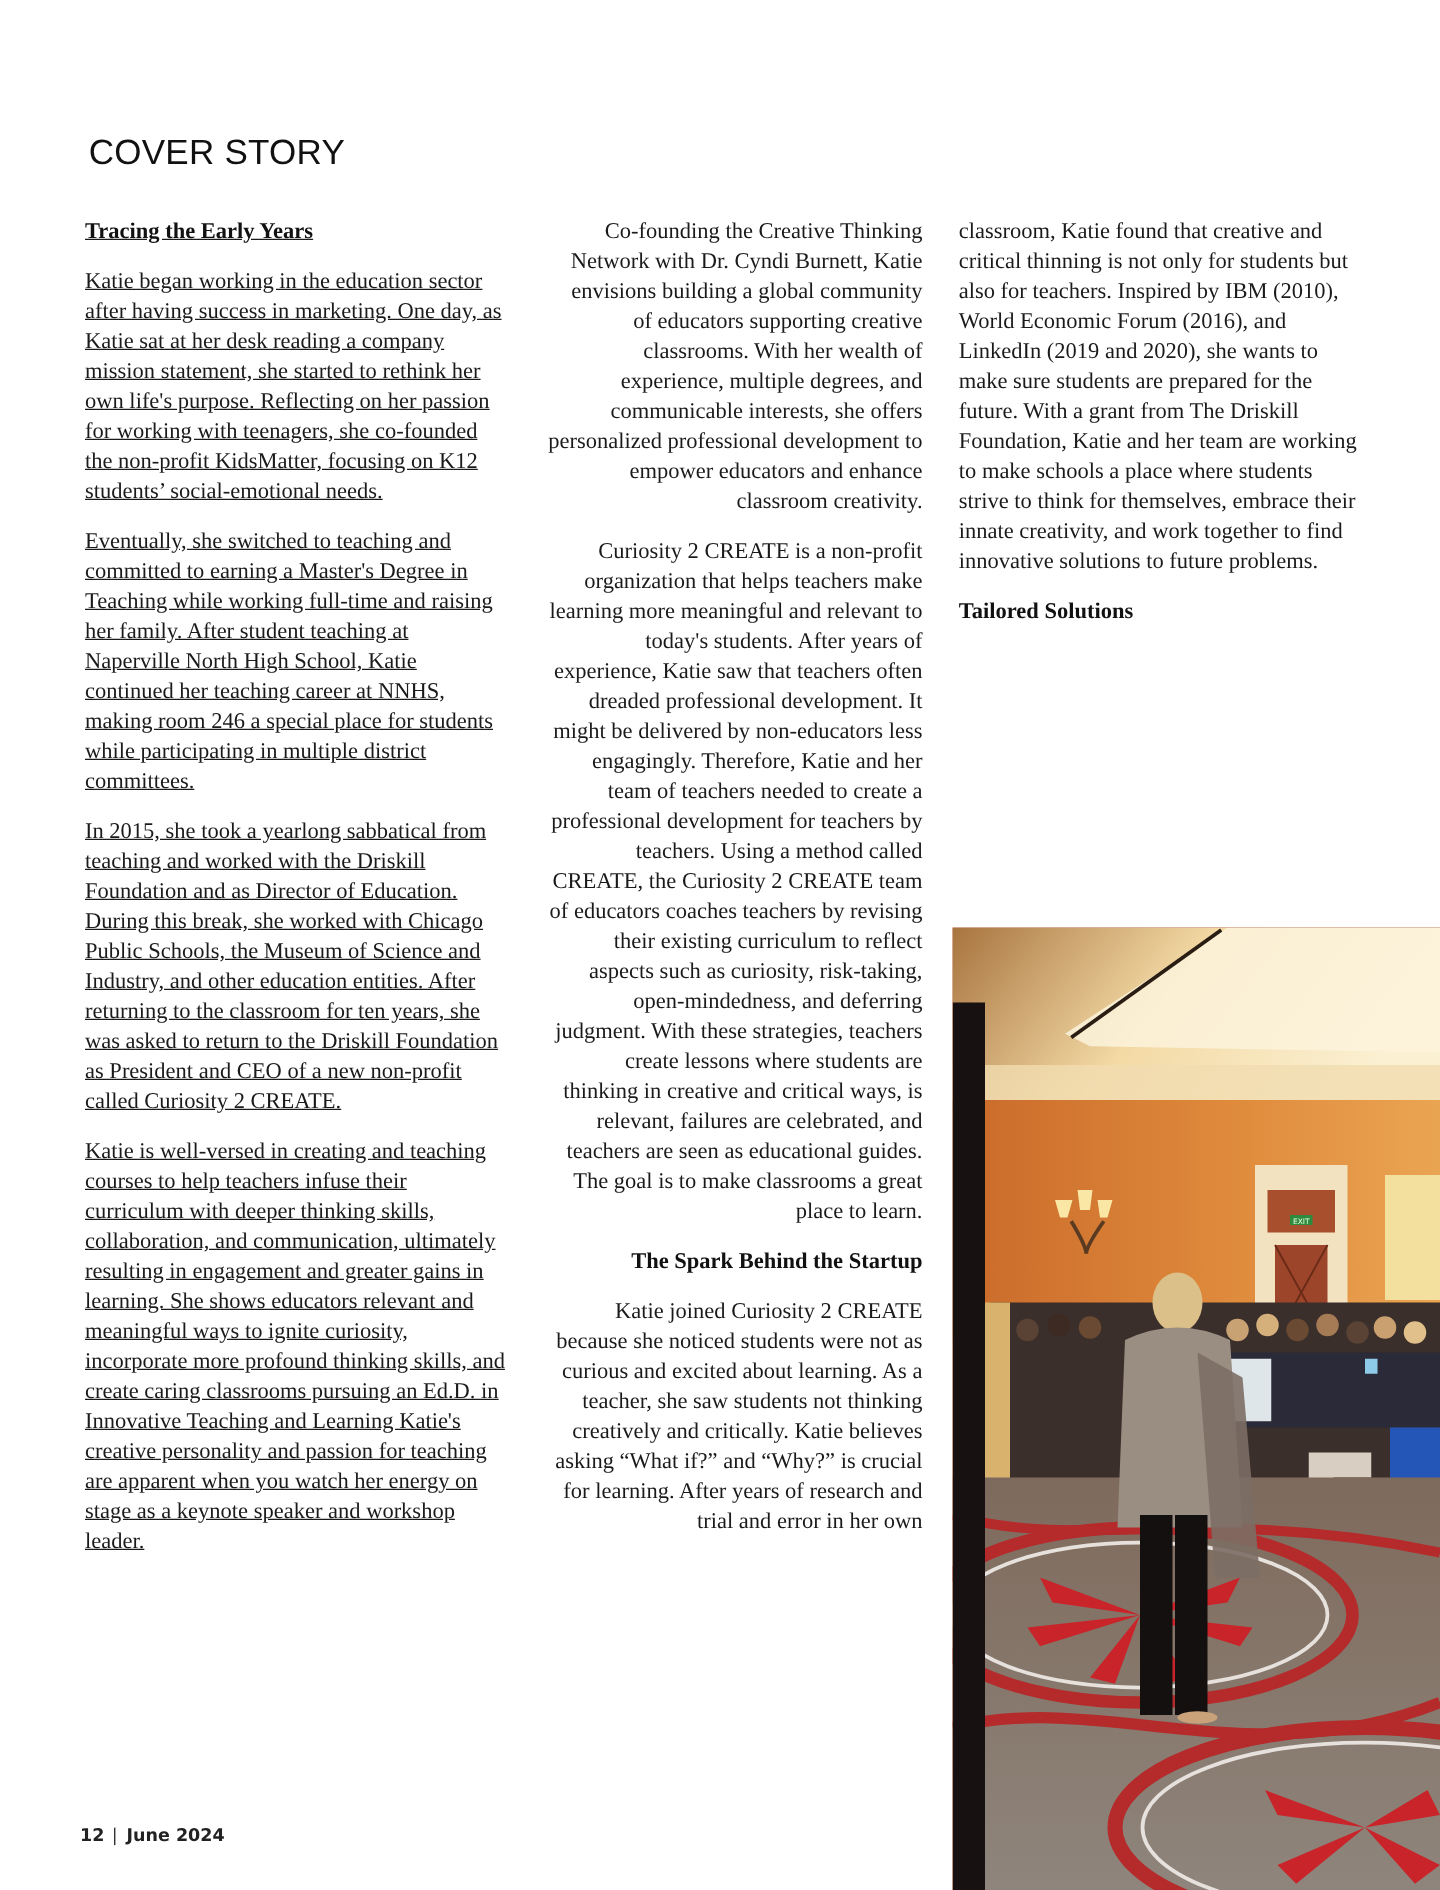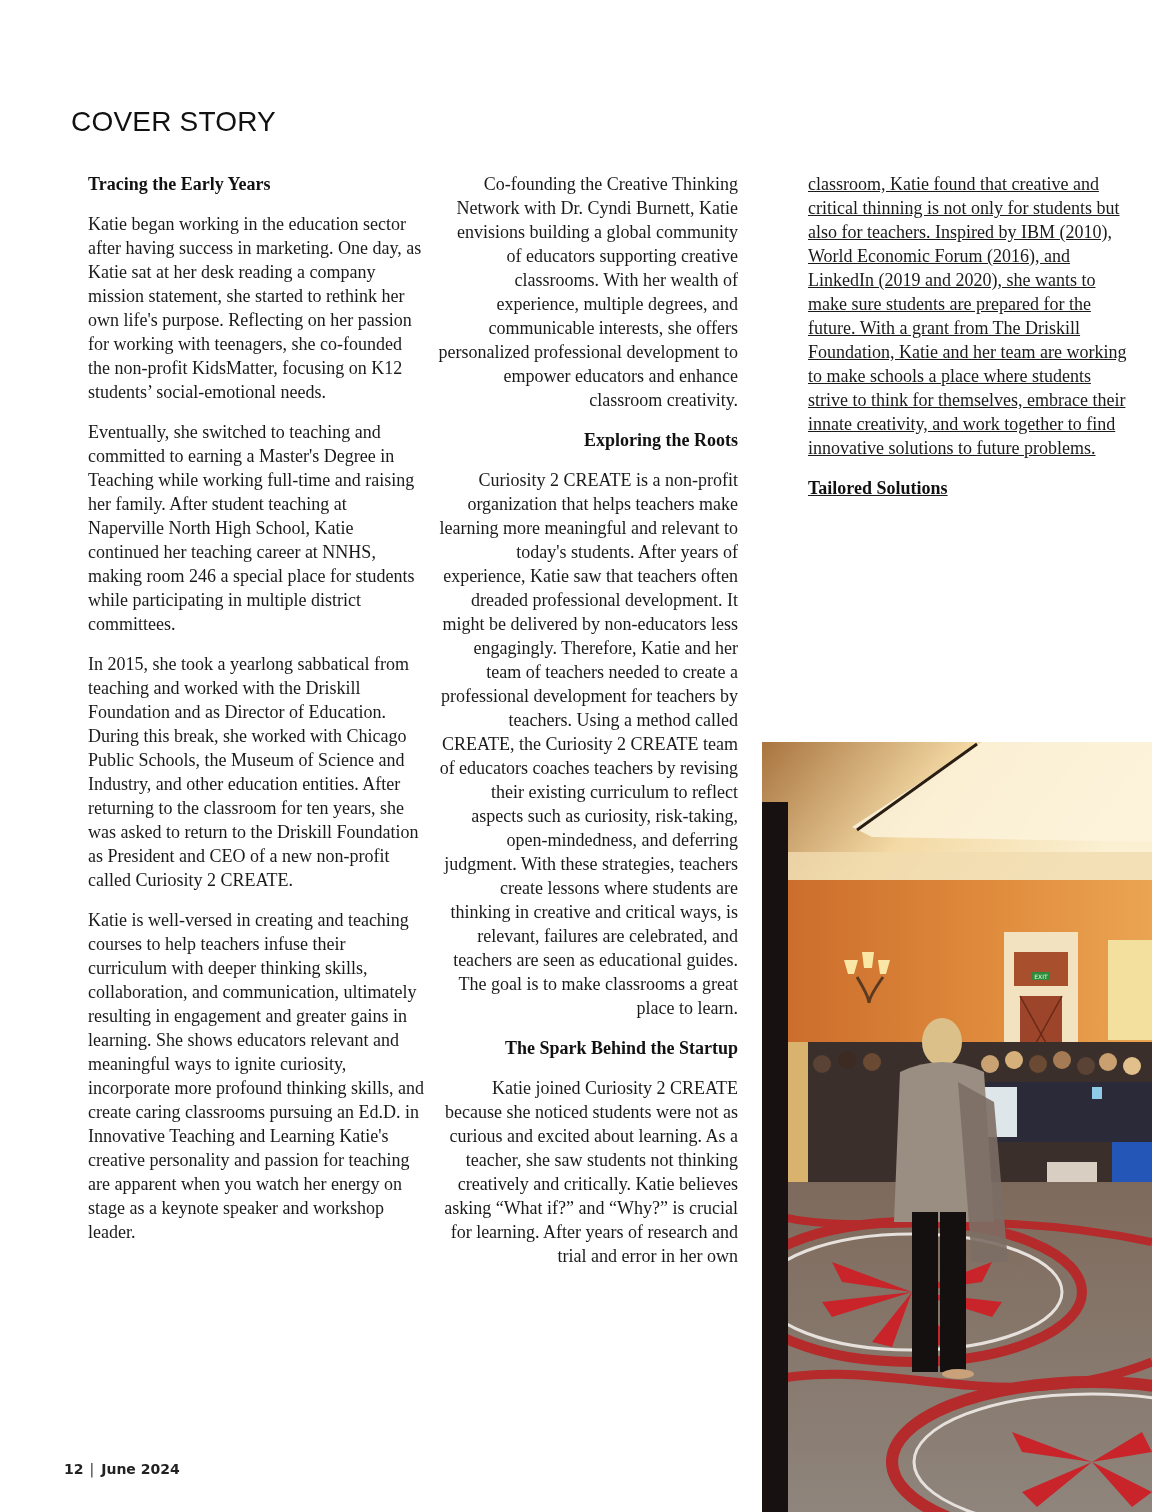--- a/index.html
+++ b/index.html
@@ -7,23 +7,23 @@
   .page { position: absolute; left: 0; top: 0; width: 1128px; height: 1512px; background: #fff; }
   .section-label {
     position: absolute; left: 71px; top: 104px;
     font-family: "Liberation Sans", sans-serif; font-size: 28px; color: #111;
     letter-spacing: 0.2px; margin: 0; font-weight: normal; line-height: 36px;
   }
   .col {
     position: absolute; top: 172px;
     font-family: "Liberation Serif", serif; font-size: 18px; line-height: 24px; color: #1a1a1a;
   }
-  .col1 { left: 88px; width: 336px; }
+  .col1 { left: 68px; width: 336px; text-decoration: underline; }
   .col2 { left: 438px; width: 300px; text-align: right; }
-  .col3 { left: 808px; width: 320px; text-decoration: underline; }
+  .col3 { left: 767px; width: 320px; }
   .col h3 { font-size: 18px; font-weight: bold; margin: 0 0 16px 0; line-height: 24px; color: #111; }
   .col p { margin: 0 0 16px 0; }
   .photo {
     position: absolute; left: 762px; top: 742px; width: 390px; height: 770px; overflow: hidden;
     background: #b5643a;
   }
   .photo svg { display: block; }
   .footer {
     position: absolute; left: 64px; top: 1457px;
     font-family: "DejaVu Sans", sans-serif; font-weight: bold; font-size: 14px; color: #222;
@@ -41,21 +41,20 @@
   <div class="col col1">
     <h3>Tracing the Early Years</h3>
     <p>Katie began working in the education sector after having success in marketing. One day, as Katie sat at her desk reading a company mission statement, she started to rethink her own life's purpose. Reflecting on her passion for working with teenagers, she co-founded the non-profit KidsMatter, focusing on K12 students’ social-emotional needs.</p>
     <p>Eventually, she switched to teaching and committed to earning a Master's Degree in Teaching while working full-time and raising her family.  After student teaching at Naperville North High School, Katie continued her teaching career at NNHS, making room 246 a special place for students while participating in multiple district committees.</p>
     <p>In 2015, she took a yearlong sabbatical from teaching and worked with the Driskill Foundation and as Director of Education. During this break, she worked with Chicago Public Schools, the Museum of Science and Industry, and other education entities.  After returning to the classroom for ten years, she was asked to return to the Driskill Foundation as President and CEO of a new non-profit called Curiosity 2 CREATE.</p>
     <p>Katie is well-versed in creating and teaching courses to help teachers infuse their curriculum with deeper thinking skills, collaboration, and communication, ultimately resulting in engagement and greater gains in learning. She shows educators relevant and meaningful ways to ignite curiosity, incorporate more profound thinking skills, and create caring classrooms pursuing an Ed.D. in Innovative Teaching and Learning Katie's creative personality and passion for teaching are apparent when you watch her energy on stage as a keynote speaker and workshop leader.</p>
   </div>
 
   <div class="col col2">
     <p>Co-founding the Creative Thinking Network with Dr. Cyndi Burnett, Katie envisions building a global community of educators supporting creative classrooms. With her wealth of experience, multiple degrees, and communicable interests, she offers personalized professional development to empower educators and enhance classroom creativity.</p>
-    <h3>Exploring the Roots</h3>
     <p>Curiosity 2 CREATE is a non-profit organization that helps teachers make learning more meaningful and relevant to today's students. After years of experience, Katie saw that teachers often dreaded professional development.  It might be delivered by non-educators less engagingly. Therefore, Katie and her team of teachers needed to create a professional development for teachers by teachers. Using a method called CREATE, the Curiosity 2 CREATE team of educators coaches teachers by revising their existing curriculum to reflect aspects such as curiosity, risk-taking, open-mindedness, and deferring judgment. With these strategies, teachers create lessons where students are thinking in creative and critical ways, is relevant, failures are celebrated, and teachers are seen as educational guides. The goal is to make classrooms a great place to learn.</p>
     <h3>The Spark Behind the Startup</h3>
     <p>Katie joined Curiosity 2 CREATE because she noticed students were not as curious and excited about learning. As a teacher, she saw students not thinking creatively and critically. Katie believes asking “What if?” and “Why?” is crucial for learning.  After years of research and trial and error in her own</p>
   </div>
 
   <div class="col col3">
     <p>classroom, Katie found that creative and critical thinning is not only for students but also for teachers. Inspired by IBM (2010), World Economic Forum (2016), and LinkedIn (2019 and 2020), she wants to make sure students are prepared for the future. With a grant from The Driskill Foundation, Katie and her team are working to make schools  a place where students strive to think for themselves, embrace their innate creativity, and work together to find innovative solutions to future problems.</p>
     <h3>Tailored Solutions</h3>
   </div>
 

